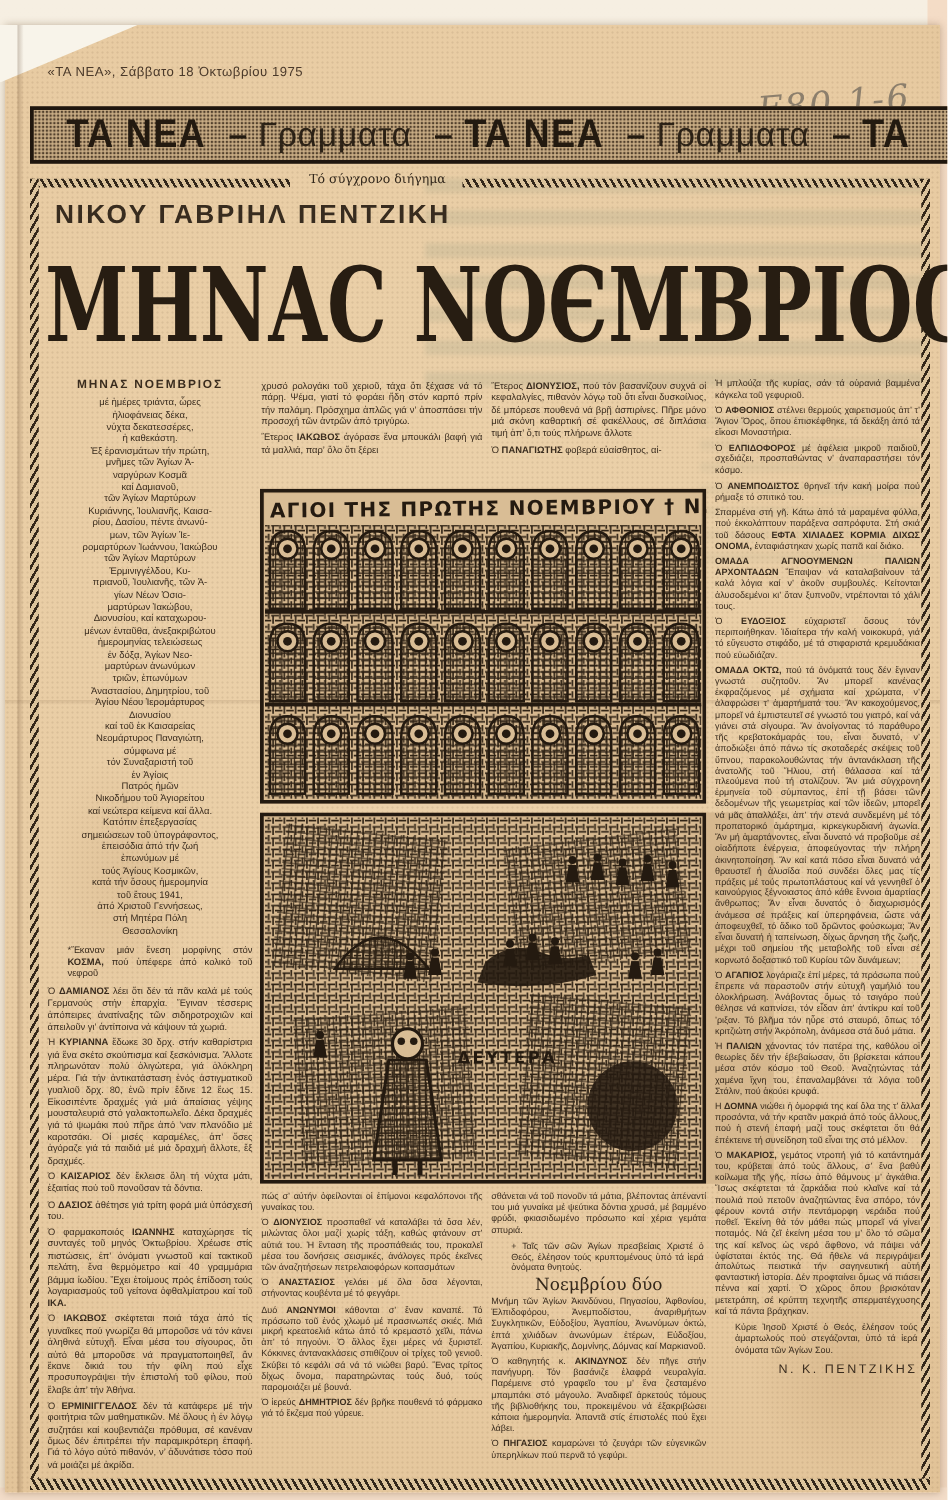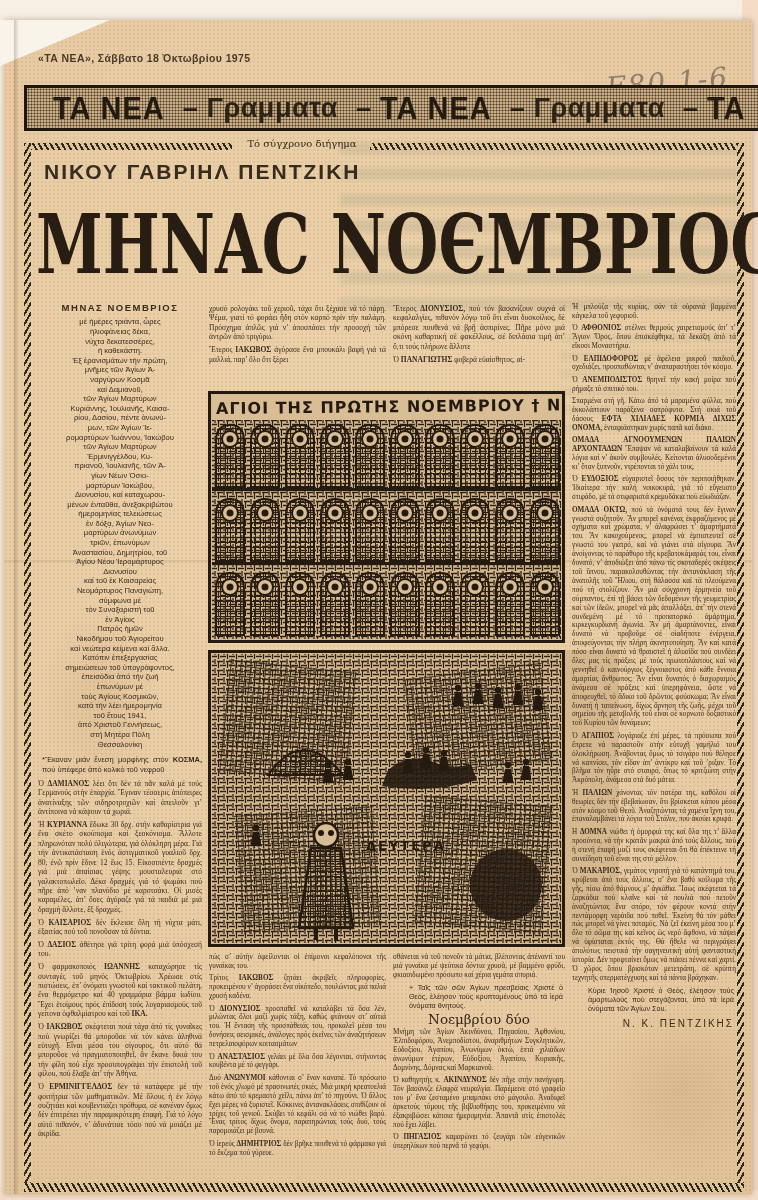--- a/index.html
+++ b/index.html
@@ -29,31 +29,31 @@
   .stain2{position:absolute;left:600px;top:1000px;width:160px;height:180px;border-radius:50%;
           background:radial-gradient(closest-side,rgba(140,95,45,.12),rgba(0,0,0,0));}
   .ghost{position:absolute;left:340px;top:140px;width:400px;height:170px;opacity:.14;filter:blur(2px);
          background:repeating-linear-gradient(0deg,#6f8470 0 12px,rgba(0,0,0,0) 12px 26px);}
   .ghost2{position:absolute;left:560px;top:330px;width:175px;height:120px;opacity:.07;filter:blur(2px);
          background:repeating-linear-gradient(0deg,#6f8470 0 8px,rgba(0,0,0,0) 8px 18px);}
 
   .pencil{position:absolute;left:606px;top:66px;font-family:"DejaVu Serif",serif;font-style:italic;
           font-size:28px;color:#837767;transform:rotate(-5deg);letter-spacing:2px;opacity:.9;}
 
-  .dateline{position:absolute;left:38px;top:52px;font-size:10.5px;font-weight:bold;
+  .dateline{position:absolute;left:38px;top:52px;font-size:10.5px;font-weight:normal;
             color:#4a392a;letter-spacing:.4px;}
 
   .banner{position:absolute;left:24px;top:85px;width:742px;height:46px;border:3px solid #1f160e;
           background-color:#c9ad85;
           background-image:radial-gradient(circle,#52402c .7px,rgba(0,0,0,0) 1.3px);
           background-size:3px 3px;
           display:flex;align-items:center;overflow:hidden;padding-left:26px;box-sizing:border-box;
           color:#231a10;white-space:nowrap;}
   .banner .seg-logo{font-weight:bold;font-size:29px;letter-spacing:1px;transform:scaleY(1.1);}
-  .banner .seg-word{font-size:27px;font-weight:bold;opacity:.92;letter-spacing:.5px;}
+  .banner .seg-word{font-size:27px;font-weight:normal;opacity:.92;letter-spacing:.5px;}
   .banner .seg-dash{font-size:27px;font-weight:bold;margin:0 9px;}
   .banner span{display:inline-block;margin-right:9px;}
 
   .hatch{background:repeating-linear-gradient(60deg,#33271a 0 2px,#dcc49c 2px 5px);}
   .hatch-v{background:repeating-linear-gradient(120deg,#33271a 0 2px,#dcc49c 2px 5px);}
   .rule-top-a{position:absolute;left:24px;top:143px;width:208px;height:7px;}
   .rule-top-b{position:absolute;left:370px;top:143px;width:374px;height:7px;}
   .rule-left{position:absolute;left:24px;top:143px;width:7px;height:1048px;}
   .rule-right{position:absolute;left:737px;top:143px;width:7px;height:1048px;}
   .rule-bottom{position:absolute;left:24px;top:1183px;width:720px;height:9px;}
@@ -61,34 +61,34 @@
   .kicker{position:absolute;left:236px;top:138px;width:132px;text-align:center;
           font-family:"DejaVu Serif",serif;font-size:10px;color:#33281c;}
   .author{position:absolute;left:44px;top:160px;font-size:21px;font-weight:bold;
           letter-spacing:2px;color:#382c1f;}
   .title{position:absolute;left:36px;top:196px;width:710px;font-family:"DejaVu Serif",serif;
          font-weight:bold;font-size:58px;color:#271d12;white-space:nowrap;
          transform:scale(1.04,1.42);transform-origin:top left;letter-spacing:0px;}
 
   .col{position:absolute;overflow:hidden;font-size:7.5px;line-height:9.4px;text-align:justify;
        color:#3a2c1e;}
-  .col p{margin:0 0 3.5px 0;font-family:Liberation Serif, serif;}
+  .col p{margin:0 0 3.5px 0;}
   .col b{font-weight:bold;}
   .dense{font-size:7.2px;line-height:8.9px;}
   .c1{left:38px;top:303px;width:164px;height:884px;}
   .c2t{left:209px;top:304px;width:177px;height:86px;}
   .c3t{left:393px;top:304px;width:172px;height:86px;}
   .c2b{left:209px;top:953px;width:177px;height:233px;}
   .c3b{left:393px;top:953px;width:172px;height:233px;}
   .c4{left:572px;top:303px;width:164px;height:884px;}
 
   .intro-heading{text-align:center;font-weight:bold;font-size:9.5px;letter-spacing:1.5px;margin:0 0 5px 0;}
   .intro-line{text-align:center;line-height:9.6px;font-size:7.6px;}
   .intro-block{margin-bottom:6px;}
-  .footnote{margin:4px 0 5px 4px;text-align:justify;}
+  .footnote{margin:4px 0 5px 16px;text-align:justify;}
   .prayer{margin:4px 2px 5px 16px;text-align:justify;}
   .subhead{font-family:"DejaVu Serif",serif;font-weight:normal;font-size:13.5px;text-align:center;
            margin:3px 0 4px 0;color:#33271a;}
   .signature{text-align:right;font-weight:normal;font-size:10px;letter-spacing:2px;margin-top:7px;padding-right:2px;}
 
   .woodcut{position:absolute;background:#d6b88f;}
   .wc1{left:208px;top:391px;width:357px;height:252px;}
   .wc2{left:208px;top:650px;width:411px;height:297px;}
 </style>
 </head>
@@ -167,21 +167,21 @@
         <div class="intro-line">τόν Συναξαριστή τοῦ</div>
         <div class="intro-line">ἐν Ἁγίοις</div>
         <div class="intro-line">Πατρός ἡμῶν</div>
         <div class="intro-line">Νικοδήμου τοῦ Ἁγιορείτου</div>
         <div class="intro-line">καί νεώτερα κείμενα καί ἄλλα.</div>
         <div class="intro-line">Κατόπιν ἐπεξεργασίας</div>
         <div class="intro-line">σημειώσεων τοῦ ὑπογράφοντος,</div>
         <div class="intro-line">ἐπεισόδια ἀπό τήν ζωή</div>
         <div class="intro-line">ἐπωνύμων μέ</div>
         <div class="intro-line">τούς Ἁγίους Κοσμικῶν,</div>
-        <div class="intro-line">κατά τήν λέει ἡμερομηνία</div>
+        <div class="intro-line">κατά τήν ὅσους ἡμερομηνία</div>
         <div class="intro-line">τοῦ ἔτους 1941,</div>
         <div class="intro-line">ἀπό Χριστοῦ Γεννήσεως,</div>
         <div class="intro-line">στή Μητέρα Πόλη</div>
         <div class="intro-line">Θεσσαλονίκη</div>
       </div>
     <div class="footnote">*Ἔκαναν μιάν ἔνεση μορφίνης στόν <b>ΚΟΣΜΑ,</b> πού ὑπέφερε ἀπό κολικό τοῦ νεφροῦ</div>
     <div>
         <p>Ὁ <b>ΔΑΜΙΑΝΟΣ</b> λέει ὅτι δέν τά πᾶν καλά μέ τούς Γερμανούς στήν ἐπαρχία. Ἔγιναν τέσσερις ἀπόπειρες ἀνατίναξης τῶν σιδηροτροχιῶν καί ἀπειλοῦν γι’ ἀντίποινα νά κάψουν τά χωριά.</p>
         <p>Ἡ <b>ΚΥΡΙΑΝΝΑ</b> ἔδωκε 30 δρχ. στήν καθαρίστρια γιά ἕνα σκέτο σκούπισμα καί ξεσκόνισμα. Ἄλλοτε πληρωνόταν πολύ ὀλιγώτερα, γιά ὁλόκληρη μέρα. Γιά τήν ἀντικατάσταση ἑνός ἀστιγματικοῦ γυαλιοῦ δρχ. 80, ἐνῶ πρίν ἔδινε 12 ἕως 15. Εἰκοσιπέντε δραχμές γιά μιά ἀπαίσιας γέψης μουσταλευριά στό γαλακτοπωλεῖο. Δέκα δραχμές γιά τό ψωμάκι πού πῆρε ἀπό ’ναν πλανόδιο μέ καροτσάκι. Οἱ μισές καραμέλες, ἀπ’ ὅσες ἀγόραζε γιά τά παιδιά μέ μιά δραχμή ἄλλοτε, ἕξ δραχμές.</p>
         <p>Ὁ <b>ΚΑΙΣΑΡΙΟΣ</b> δέν ἔκλεισε ὅλη τή νύχτα μάτι, ἐξαιτίας πού τοῦ πονοῦσαν τά δόντια.</p>
@@ -300,21 +300,20 @@
         <path d="M103 198 h30 l12 80 h-54 z" fill="url(#pm2)" stroke="#241a10" stroke-width="2.5"></path>
         <path d="M108 278 v12 M128 278 v12" stroke="#241a10" stroke-width="4"></path>
       </g>
       <circle cx="298" cy="235" r="36" fill="#241a10" opacity="0.85"></circle>
       <text x="158" y="200" font-family="DejaVu Sans, sans-serif" font-size="13" font-weight="bold" fill="#241a10" letter-spacing="2">ΔΕΥΤΕΡΑ</text>
     </svg>
   </div>
 
   <div class="col c2b dense">
       <p>πώς σ’ αὐτήν ὀφείλονται οἱ ἐπίμονοι κεφαλόπονοι τῆς γυναίκας του.</p>
-      <p>Τρίτος <b>ΙΑΚΩΒΟΣ</b> ζητάει ἀκριβεῖς πληροφορίες, προκειμένου ν’ ἀγοράσει ἕνα οἰκόπεδο, πουλώντας μιά παλιά χρυσή καδένα.</p>
       <p>Ὁ <b>ΔΙΟΝΥΣΙΟΣ</b> προσπαθεῖ νά καταλάβει τά ὅσα λέν, μιλώντας ὅλοι μαζί χωρίς τάξη, καθώς φτάνουν στ’ αὐτιά του. Ἡ ἔνταση τῆς προσπάθειάς του, προκαλεῖ μέσα του δονήσεις σεισμικές, ἀνάλογες πρός ἐκεῖνες τῶν ἀναζητήσεων πετρελαιοφόρων κοιτασμάτων</p>
       <p>Ὁ <b>ΑΝΑΣΤΑΣΙΟΣ</b> γελάει μέ ὅλα ὅσα λέγονται, στήνοντας κουβέντα μέ τό φεγγάρι.</p>
       <p>Δυό <b>ΑΝΩΝΥΜΟΙ</b> κάθονται σ’ ἕναν καναπέ. Τό πρόσωπο τοῦ ἑνός χλωμό μέ πρασινωπές σκιές. Μιά μικρή κρεατοελιά κάτω ἀπό τό κρεμαστό χεῖλι, πάνω ἀπ’ τό πηγούνι. Ὁ ἄλλος ἔχει μέρες νά ξυριστεῖ. Κόκκινες ἀντανακλάσεις σπιθίζουν οἱ τρίχες τοῦ γενιοῦ. Σκύβει τό κεφάλι σά νά τό νιώθει βαρύ. Ἕνας τρίτος δίχως ὄνομα, παρατηρώντας τούς δυό, τούς παρομοιάζει μέ βουνά.</p>
       <p>Ὁ ἱερεύς <b>ΔΗΜΗΤΡΙΟΣ</b> δέν βρῆκε πουθενά τό φάρμακο γιά τό ἔκζεμα πού γύρευε.</p>
     </div>
 
   <div class="col c3b dense">
     <div>
         <p>σθάνεται νά τοῦ πονοῦν τά μάτια, βλέποντας ἀπέναντί του μιά γυναίκα μέ ψεύτικα δόντια χρυσά, μέ βαμμένο φρύδι, φκιασιδωμένο πρόσωπο καί χέρια γεμάτα σπυριά.</p>
       </div>

